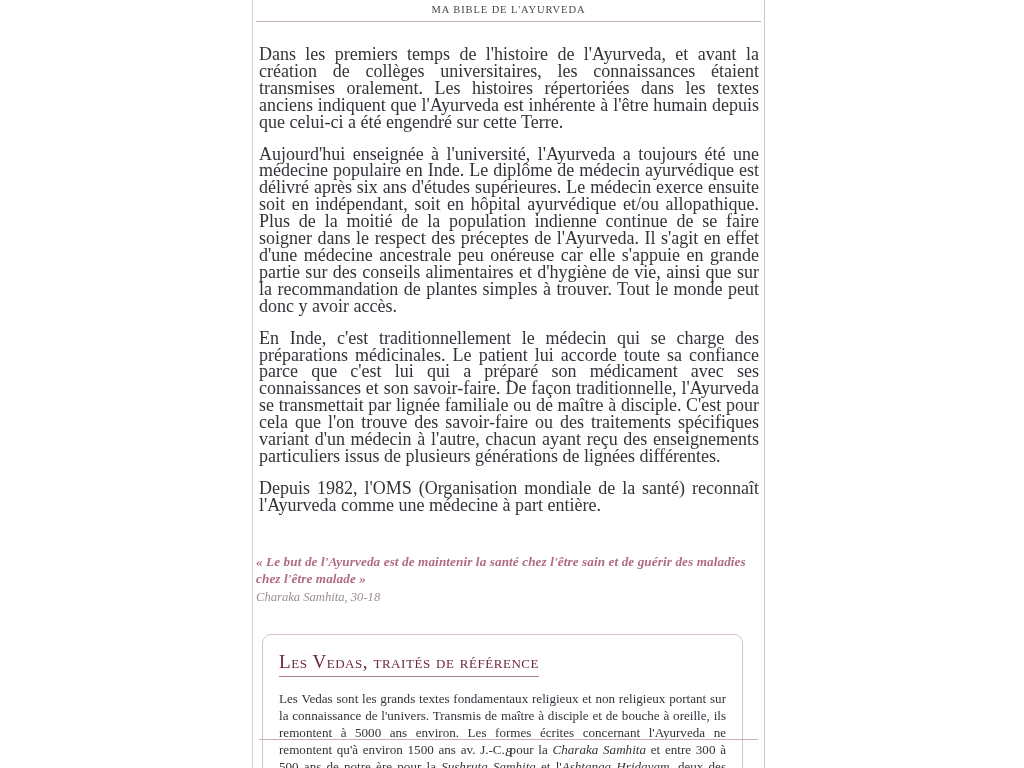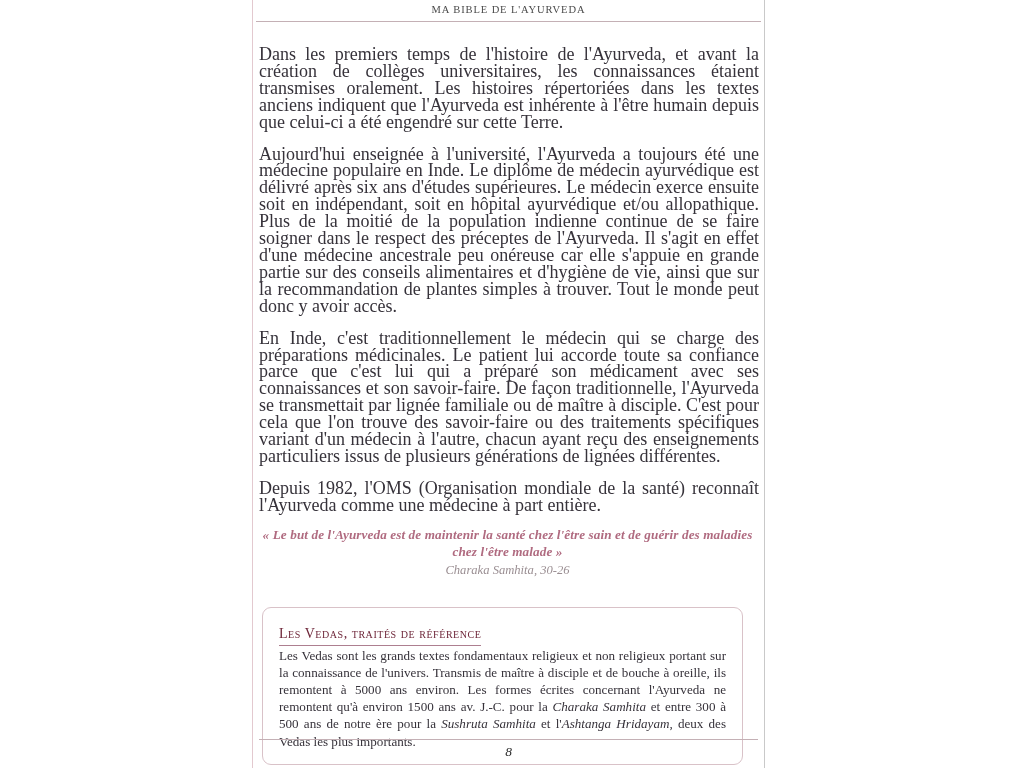--- a/index.html
+++ b/index.html
@@ -61,23 +61,23 @@
     line-height: 16.9px;
     color: #36323a;
     text-align: justify;
     margin: 0 0 15px 0;
     hyphens: manual;
   }
   .para:last-child { margin-bottom: 0; margin-top: 11px; }
 
   
   #quote-block {
-    margin-top: 12px;
+    margin-top: 39px;
     padding-right: 2px;
-    text-align: center;
+    text-align: left;
   }
   .quote-text {
     font-size: 13.2px;
     line-height: 17.5px;
     font-weight: bold;
     font-style: italic;
     color: #b06b80;
     letter-spacing: 0.1px;
   }
   .quote-source {
@@ -92,28 +92,28 @@
   #callout-box {
     margin-top: 28px;
     margin-left: 6px;
     margin-right: 18px;
     border: 1px solid #d9c2c8;
     border-radius: 9px;
     padding: 16px 16px 14px 16px;
     box-sizing: border-box;
   }
   .callout-title {
-    font-size: 14px;
+    font-size: 19px;
     color: #6e2639;
     font-variant: small-caps;
     letter-spacing: 0.55px;
     display: inline-block;
     padding-bottom: 3px;
     border-bottom: 1.6px solid #ad7f90;
-    margin-bottom: 1px;
+    margin-bottom: 13px;
     white-space: nowrap;
   }
   .callout-body {
     font-size: 13.1px;
     line-height: 17.2px;
     color: #36323a;
     text-align: justify;
     font-family: Liberation Serif, serif;
   }
   .callout-body i { font-style: italic; }
@@ -148,21 +148,21 @@
 
     <div id="body-copy">
       <p class="para">Dans les premiers temps de l'histoire de l'Ayurveda, et avant la création de collèges universitaires, les connaissances étaient transmises oralement. Les histoires répertoriées dans les textes anciens indiquent que l'Ayurveda est inhérente à l'être humain depuis que celui-ci a été engendré sur cette Terre.</p>
       <p class="para">Aujourd'hui enseignée à l'université, l'Ayurveda a toujours été une médecine populaire en Inde. Le diplôme de médecin ayurvédique est délivré après six ans d'études supérieures. Le médecin exerce ensuite soit en indépendant, soit en hôpital ayurvédique et/ou allopathique. Plus de la moitié de la population indienne continue de se faire soigner dans le respect des préceptes de l'Ayurveda. Il s'agit en effet d'une médecine ancestrale peu onéreuse car elle s'appuie en grande partie sur des conseils alimentaires et d'hygiène de vie, ainsi que sur la recommandation de plantes simples à trouver. Tout le monde peut donc y avoir accès.</p>
       <p class="para">En Inde, c'est traditionnellement le médecin qui se charge des préparations médicinales. Le patient lui accorde toute sa confiance parce que c'est lui qui a préparé son médicament avec ses connaissances et son savoir-faire. De façon traditionnelle, l'Ayurveda se transmettait par lignée familiale ou de maître à disciple. C'est pour cela que l'on trouve des savoir-faire ou des traitements spécifiques variant d'un médecin à l'autre, chacun ayant reçu des enseignements particuliers issus de plusieurs générations de lignées différentes.</p>
       <p class="para">Depuis 1982, l'OMS (Organisation mondiale de la santé) reconnaît l'Ayurveda comme une médecine à part entière.</p>
     </div>
 
     <div id="quote-block">
       <div class="quote-text">« Le but de l'Ayurveda est de maintenir la santé chez l'être sain et de guérir des maladies chez l'être malade »</div>
-      <div class="quote-source">Charaka Samhita, 30-26</div>
+      <div class="quote-source">Charaka Samhita, 30-18</div>
     </div>
 
     <div id="callout-box">
       <div class="callout-title">Les Vedas, traités de référence</div>
       <div class="callout-body"><span>Les Vedas sont les grands textes fondamentaux religieux et non religieux portant sur la connaissance de l'univers. Transmis de maître à disciple et de bouche à oreille, ils remontent à 5000 ans environ. Les formes écrites concernant l'Ayurveda ne remontent qu'à environ 1500 ans av. J.-C. pour la </span><i>Charaka Samhita</i><span> et entre 300 à 500 ans de notre ère pour la </span><i>Sushruta Samhita</i><span> et l'</span><i>Ashtanga Hridayam</i><span>, deux des Vedas les plus importants.</span></div>
     </div>
 
     <div id="page-footer">
       <div class="foot-rule"></div>
       <div class="folio">8</div>

